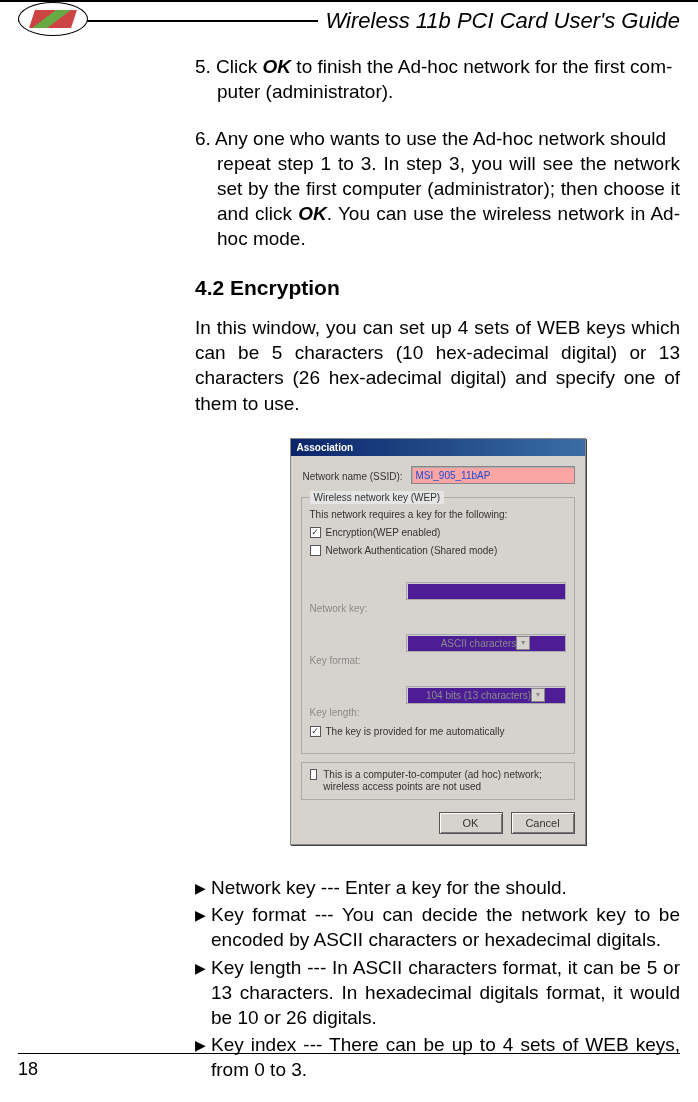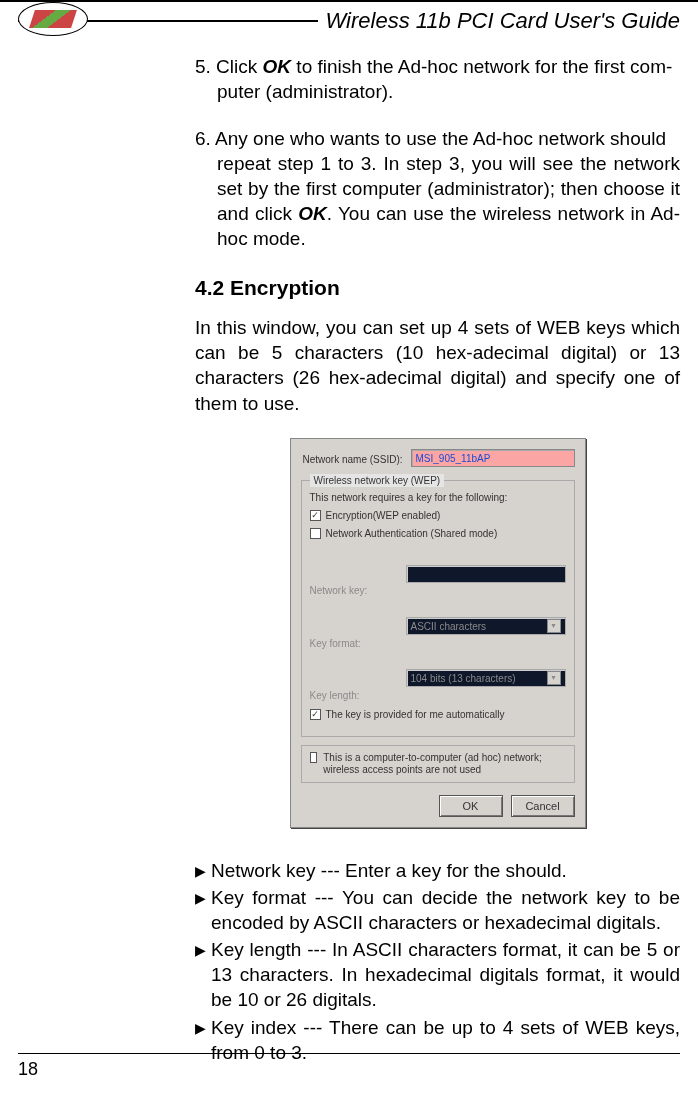--- a/index.html
+++ b/index.html
@@ -101,21 +101,21 @@
     }
     .fieldset .legend {
       position: absolute; top: -7px; left: 8px;
       background: #e5e5e5; padding: 0 4px; font-size: 10px;
     }
     .cb-row { display:flex; align-items:center; gap:5px; margin: 5px 0; }
     .cb { width:11px; height:11px; background:#fff; border:1px solid #555; display:flex; align-items:center; justify-content:center; font-size:9px; line-height:1; }
     .greyed { color:#8a8a8a; }
     .field-row { display:flex; align-items:center; margin:5px 0; gap:4px; }
     .flab { width:92px; font-size:10px;margin-top:34px; }
-    .finp { flex:1; height:18px; background:#0f172a; border:1px solid #aaa; box-shadow: inset 1px 1px 0 #ccc; display:flex; align-items:center; padding:0 4px; justify-content:space-between; }
+    .finp { flex:1; height:18px; background:#4c1d95; border:1px solid #aaa; box-shadow: inset 1px 1px 0 #ccc; display:flex; align-items:center; padding:0 4px; justify-content:center; }
     .dropbtn { width:14px; height:14px; background:#d6d3ce; border:1px solid #888; display:flex; align-items:center; justify-content:center; font-size:8px; }
     .small-num { width:38px; height:18px; background:#fff; border:1px solid #aaa; display:flex; align-items:center; padding:0 4px; }
     .spinner { width:14px; height:18px; display:flex; flex-direction:column; }
     .spinner div { flex:1; border:1px solid #888; background:#d6d3ce; font-size:7px; display:flex; align-items:center; justify-content:center; }
     .dlg-btns { display:flex; justify-content:flex-end; gap:8px; padding:6px 10px 10px; }
     .dlg-btn { width:64px; height:22px; background:#d6d3ce; border:1px solid #555; box-shadow: 1px 1px 0 #fff inset, -1px -1px 0 #777 inset; font-size:11px; display:flex; align-items:center; justify-content:center; }
     .adhoc-box { border:1px solid #aaa; padding:6px 8px; display:flex; gap:6px; }
 
     .bullet-list { margin-top: 0; }
     .bullet-item { display:flex; margin-bottom: 2px; text-align: justify; }
@@ -161,20 +161,21 @@
       <span>repeat step 1 to 3. In step 3, you will see the network set by the first computer (administrator); then choose it and click </span><span class="bold">OK</span><span>. You can use the wireless network in Ad-hoc mode.</span>
     </div>
   </div>
 
   <div class="section-title">4.2 Encryption</div>
 
   <div class="para">In this window, you can set up 4 sets of WEB keys which can be 5 characters (10 hex-adecimal digital) or 13 characters (26 hex-adecimal digital) and specify one of them to use.</div>
 
   <div class="dialog-wrap">
     <div class="dialog">
+      <div class="titlebar">Association</div>
       <div class="body">
         <div class="ssid-row">
           <span class="dlabel">Network name (SSID):</span>
           <div class="ssid-field">
               <span>MSI_905_11bAP</span>
             </div>
         </div>
         <div class="fieldset">
           <div class="legend">Wireless network key (WEP)</div>
           <div style="margin:4px 0 2px;">This network requires a key for the following:</div>

